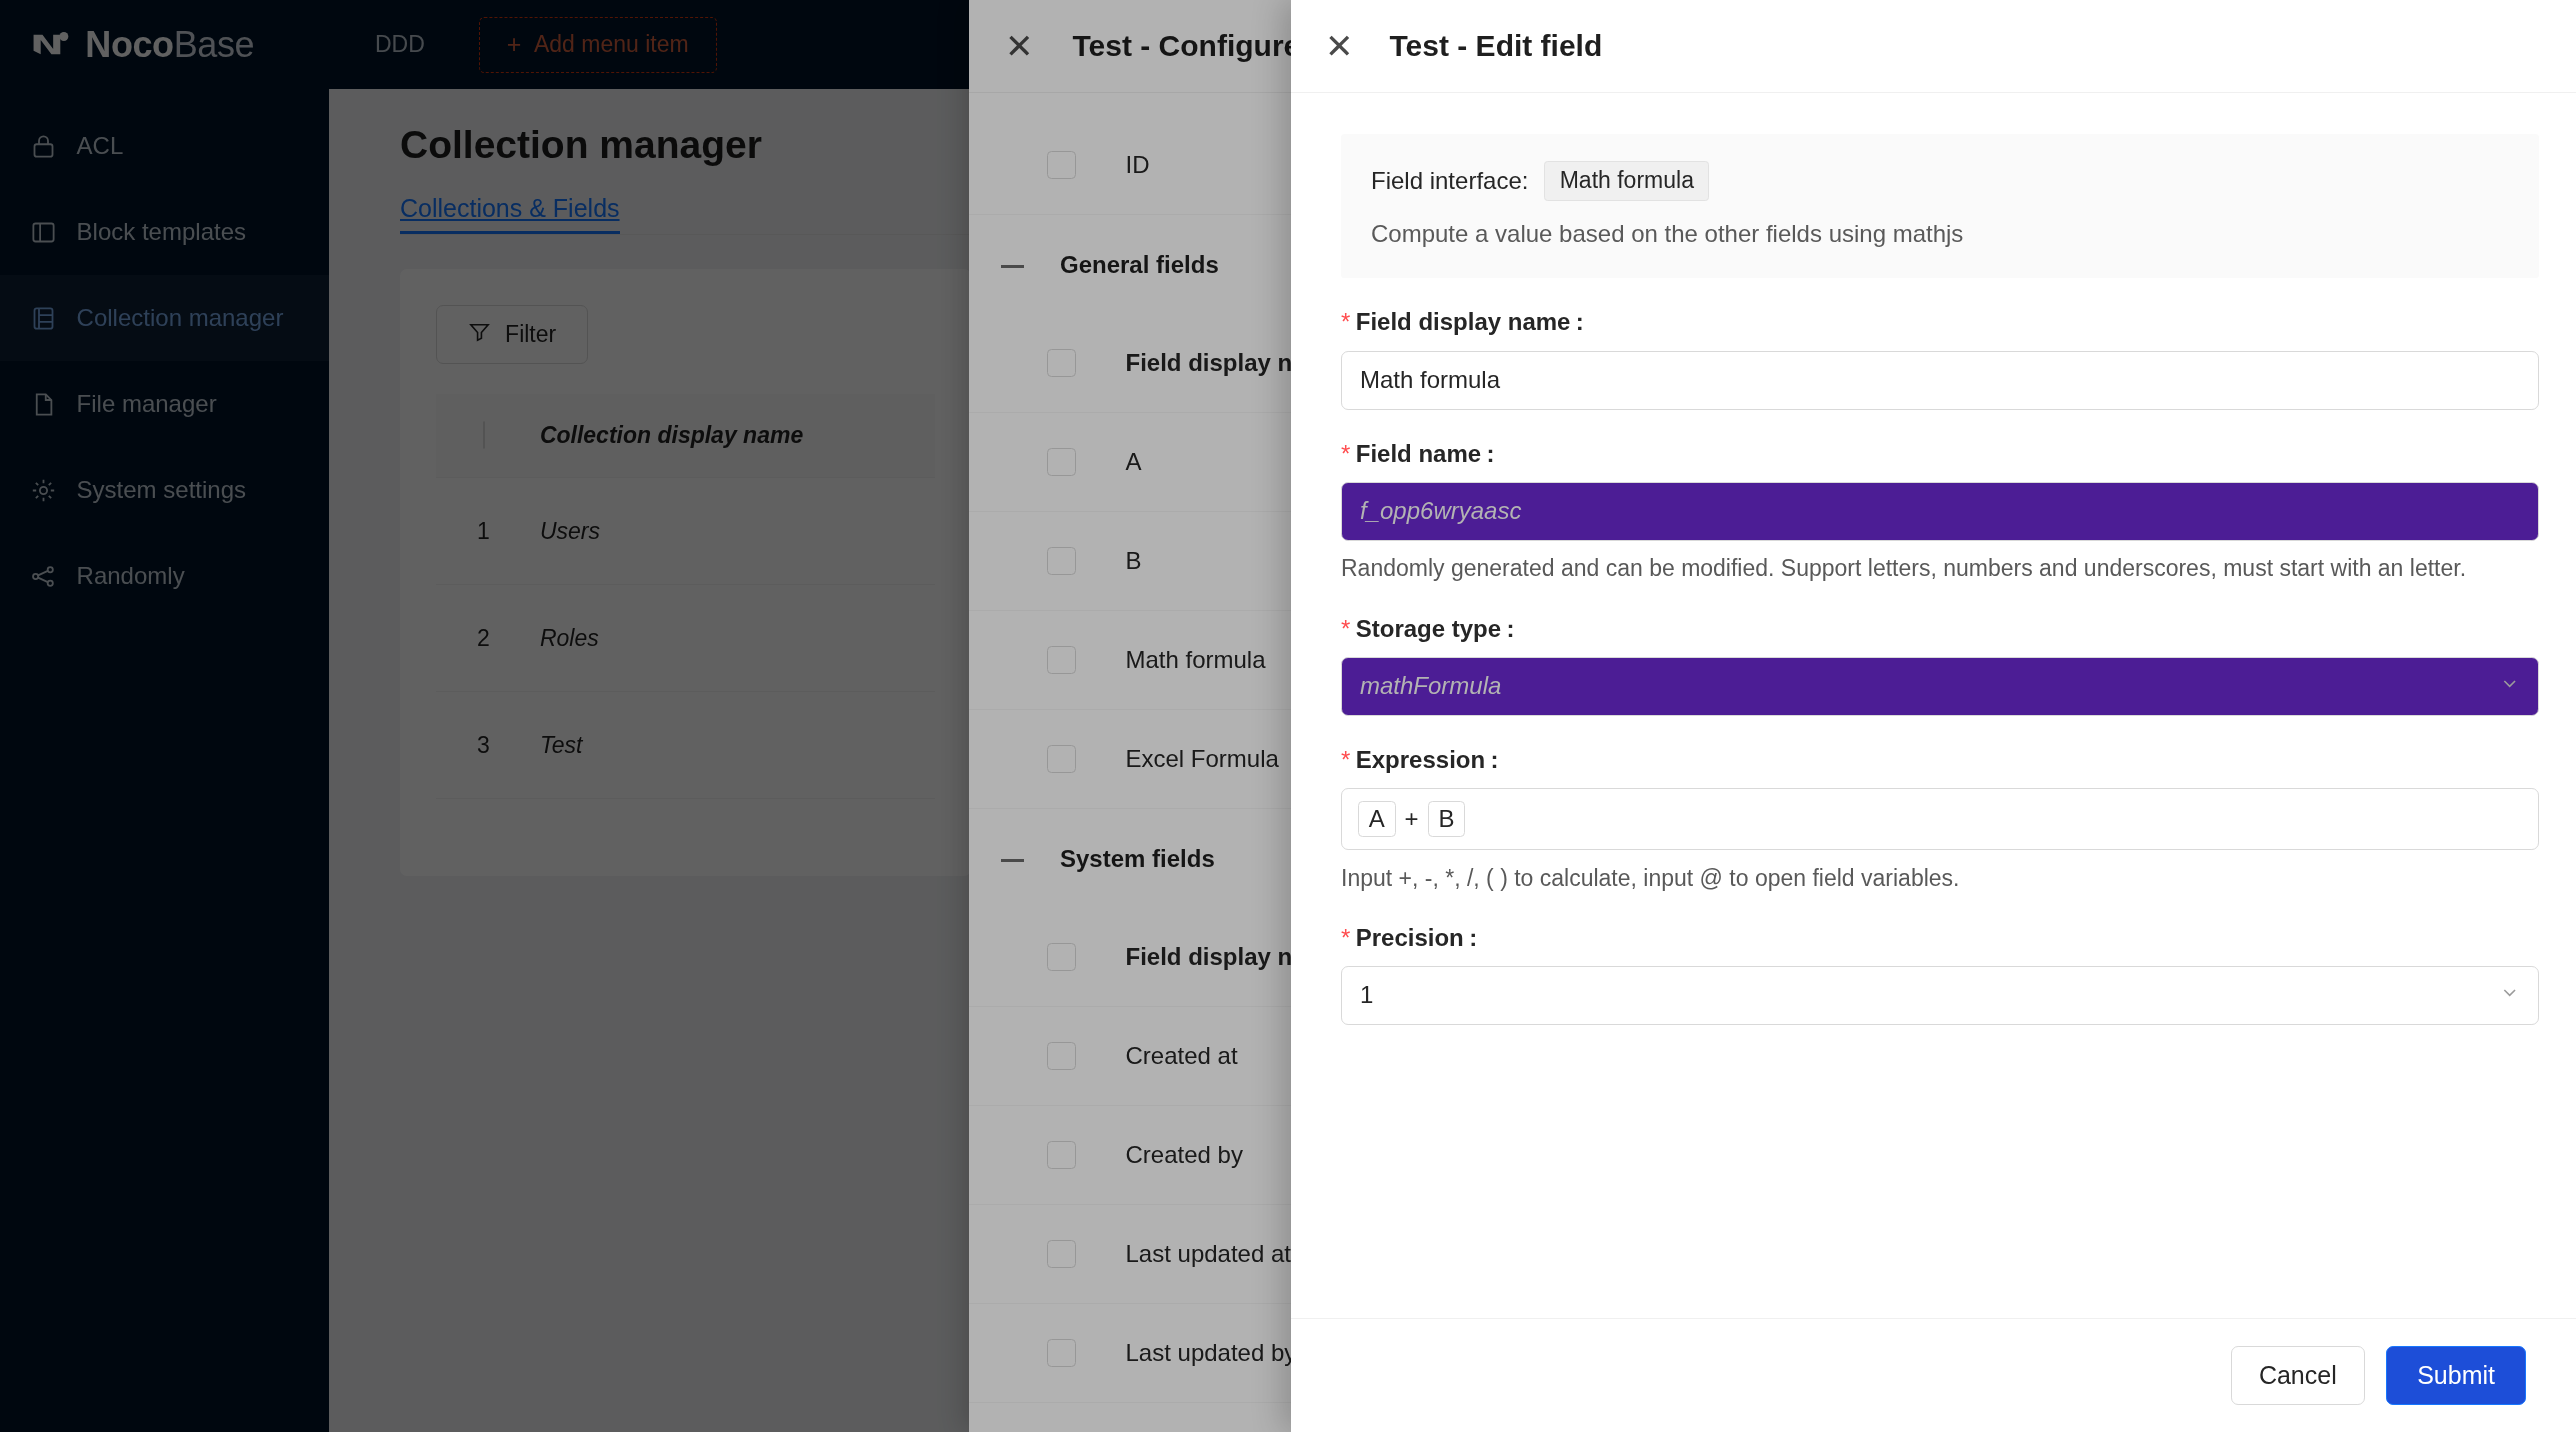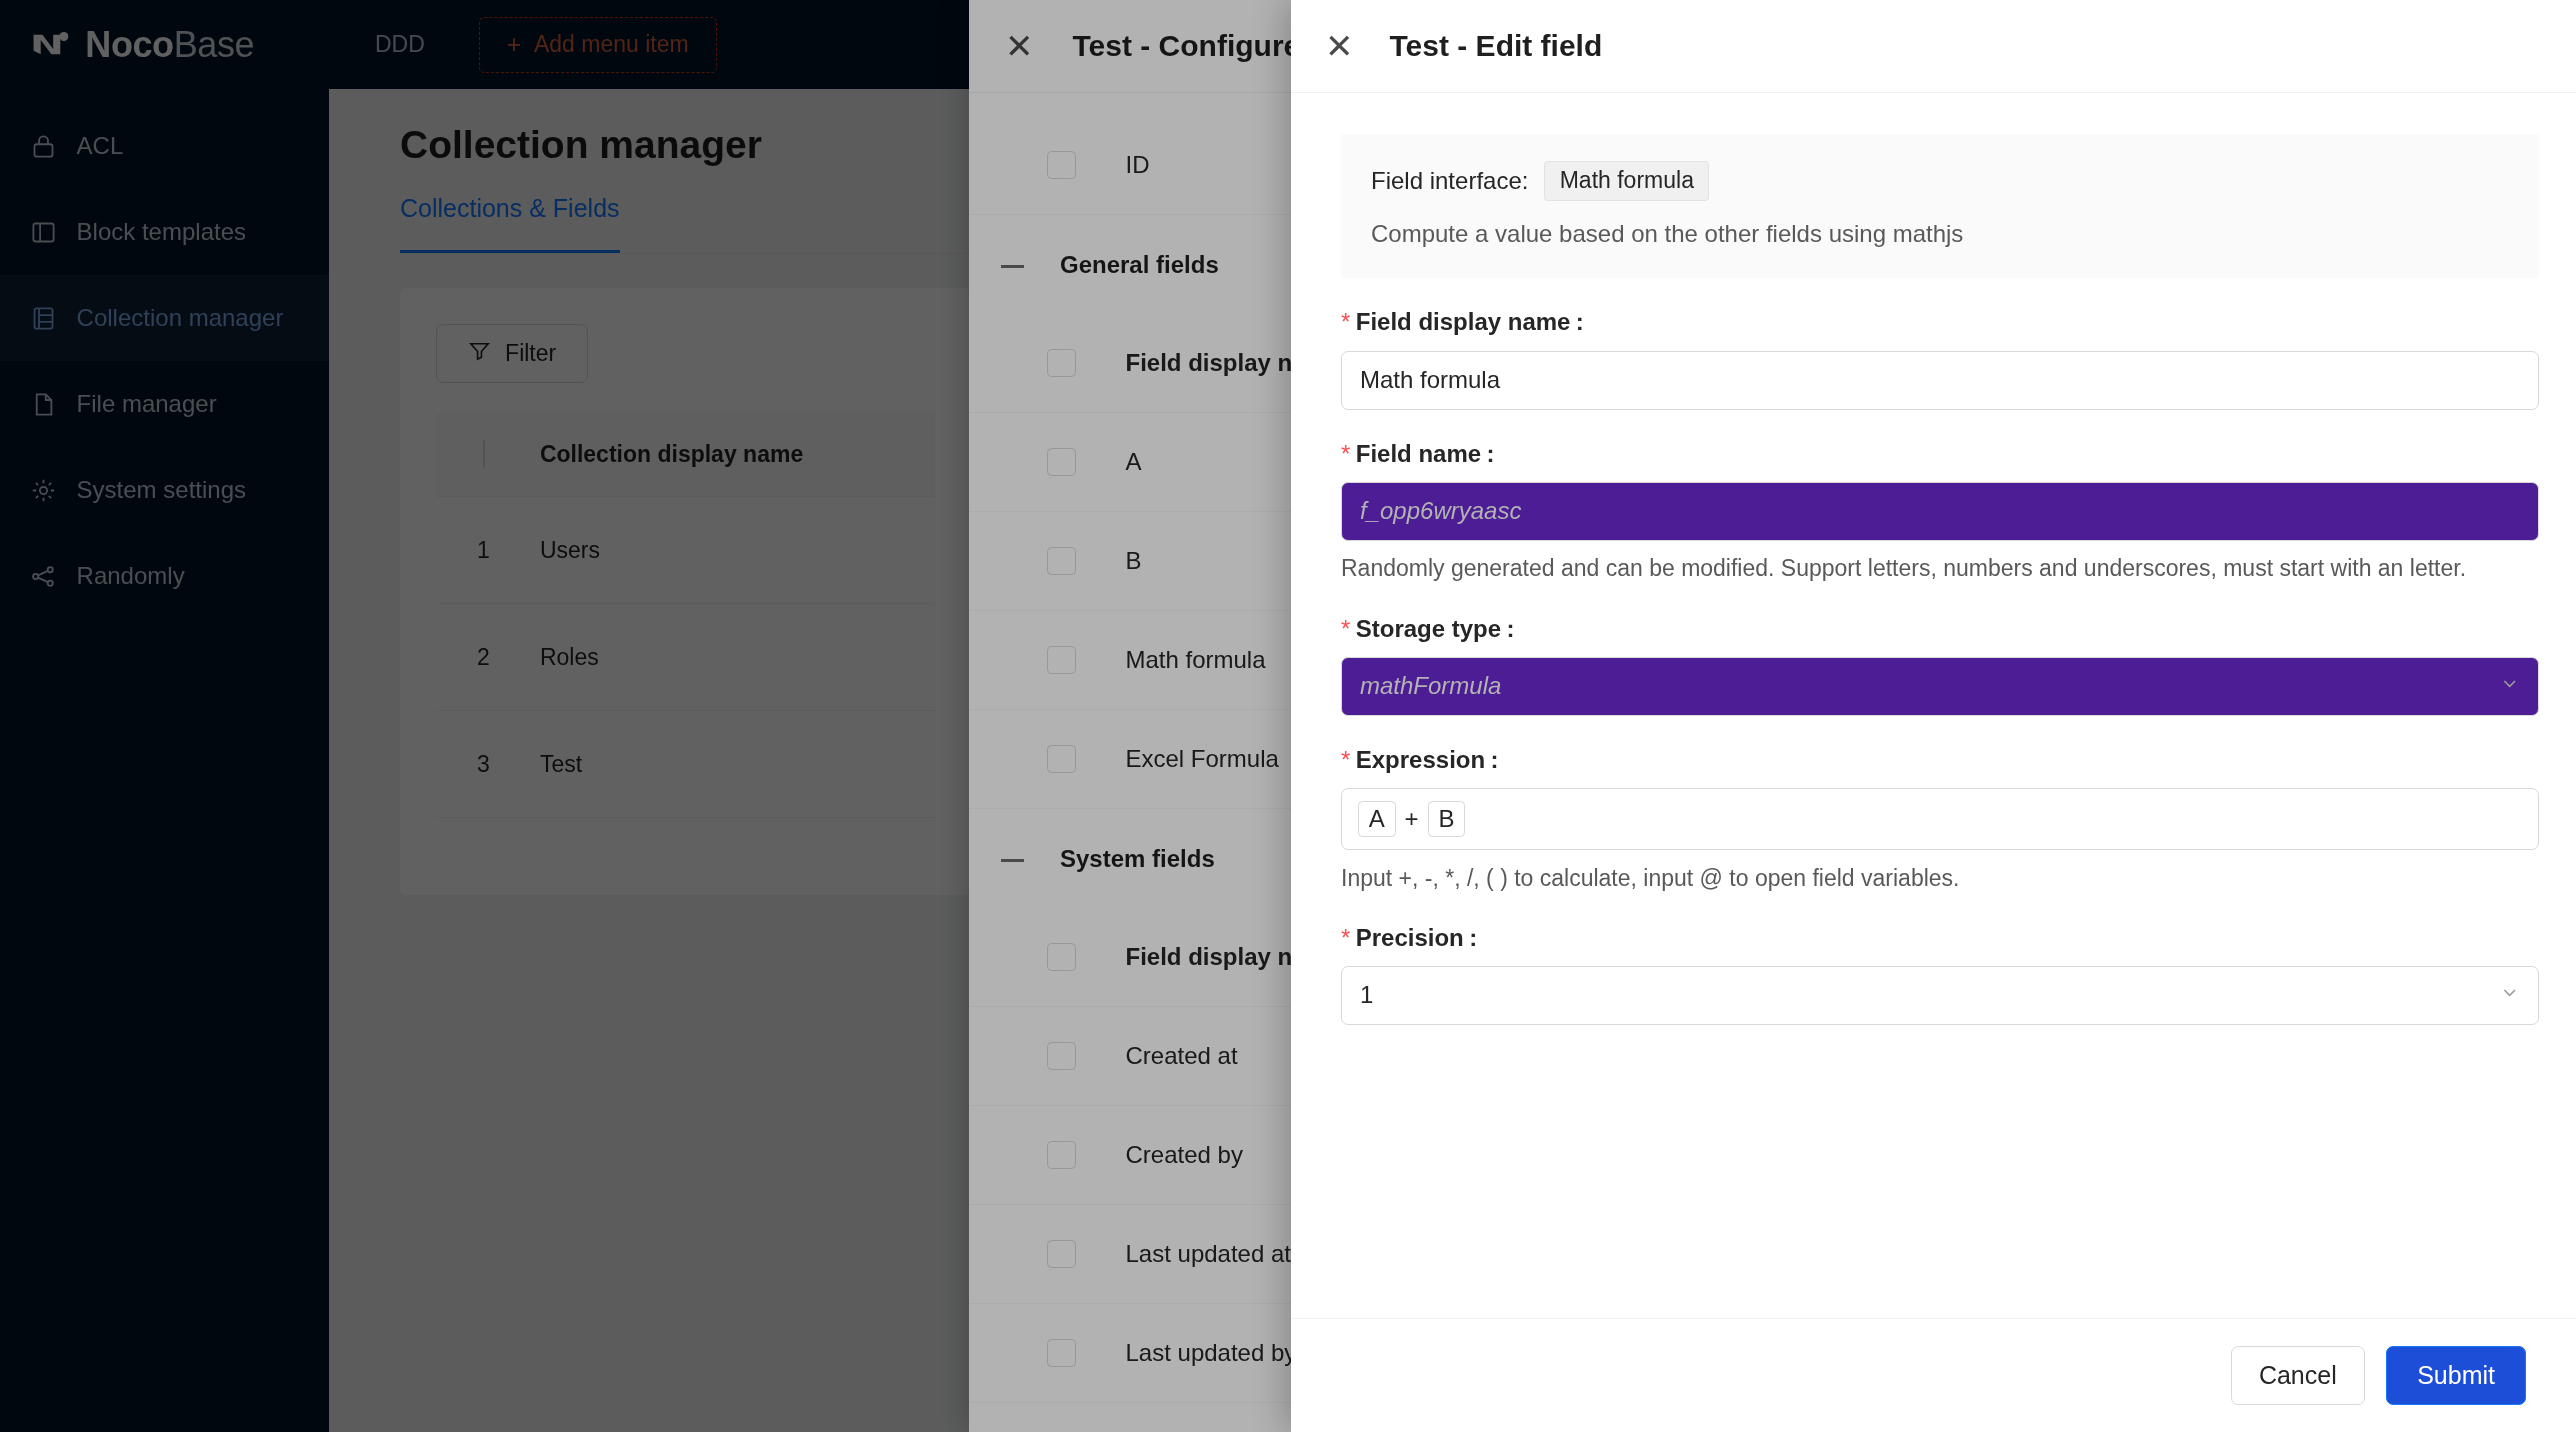--- a/index.html
+++ b/index.html
@@ -86,22 +86,23 @@
     padding: 34px 0 0 43px;
   }
   .tabs {
     margin: 27px 0 0 43px;
     border-bottom: 0.9px solid #e8e8e8;
     width: 2132px;
   }
   .tab {
     display: inline-block;
     font-size: 25px; color: #1677ff;
-    padding-bottom: 27px;
+    padding-bottom: 8px;
     border-bottom: 3.6px solid #1677ff;
+    text-decoration: underline;
   }
   .card {
     margin: 34px 0 0 43px;
     width: 571px;
     background: #ffffff;
     border-radius: 7.1px;
     padding: 36px;
     height: 607px;
   }
   .filter-btn {
@@ -128,21 +129,21 @@
     padding: 0 12.5px;
   }
   .cb {
     width: 28.5px; height: 28.5px;
     border: 1.8px solid #d9d9d9;
     border-radius: 4.5px;
     background: #fff;
     flex: none;
   }
   .col-idx { width: 70px; text-align: center; font-size: 23px; color: #262626; }
-  .col-name { font-size: 23px; color: #262626; font-weight: 400; padding-left: 21.4px;}
+  .col-name { font-size: 23px; color: #262626; font-weight: 400; padding-left: 21.4px; font-style: italic;}
   .tbl-head .col-name { font-weight: 600; }
 
   
   .drawer1 {
     position: absolute; top: 0; left: 969px;
     width: 1607px; height: 1432px;
     background: #ffffff;
     box-shadow: -7.1px 0 25px rgba(0,0,0,0.18);
   }
   .drawer1-head {

